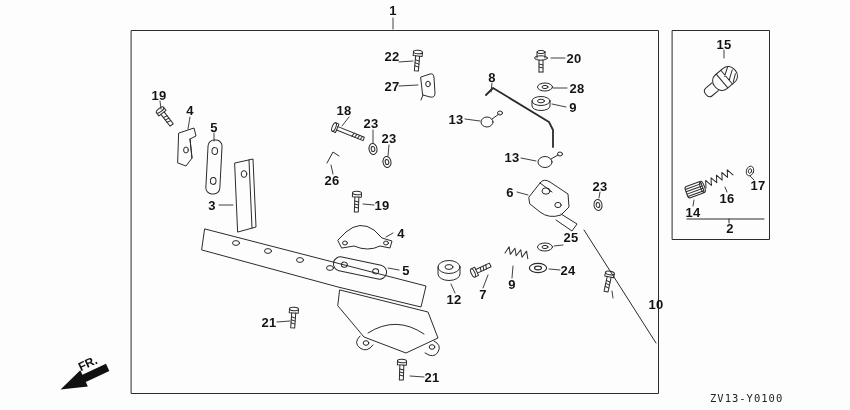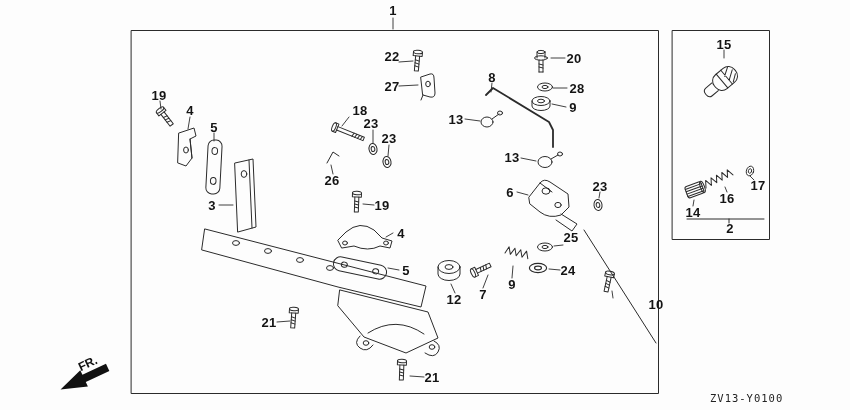--- a/index.html
+++ b/index.html
@@ -208,21 +208,21 @@
     </g>
   </svg>
 
   <div>
       <span class="callout" style="left: 393px; top: 10px;">1</span>
       <span class="callout" style="left: 392px; top: 56px;">22</span>
       <span class="callout" style="left: 392px; top: 86px;">27</span>
       <span class="callout" style="left: 159px; top: 95px;">19</span>
       <span class="callout" style="left: 190px; top: 110px;">4</span>
       <span class="callout" style="left: 214px; top: 127px;">5</span>
-      <span class="callout" style="left: 360px; top: 110px;">18</span>
+      <span class="callout" style="left: 344px; top: 110px;">18</span>
       <span class="callout" style="left: 371px; top: 123px;">23</span>
       <span class="callout" style="left: 389px; top: 138px;">23</span>
       <span class="callout" style="left: 332px; top: 180px;">26</span>
       <span class="callout" style="left: 212px; top: 205px;">3</span>
       <span class="callout" style="left: 382px; top: 205px;">19</span>
       <span class="callout" style="left: 401px; top: 233px;">4</span>
       <span class="callout" style="left: 406px; top: 270px;">5</span>
       <span class="callout" style="left: 492px; top: 77px;">8</span>
       <span class="callout" style="left: 456px; top: 119px;">13</span>
       <span class="callout" style="left: 512px; top: 157px;">13</span>

